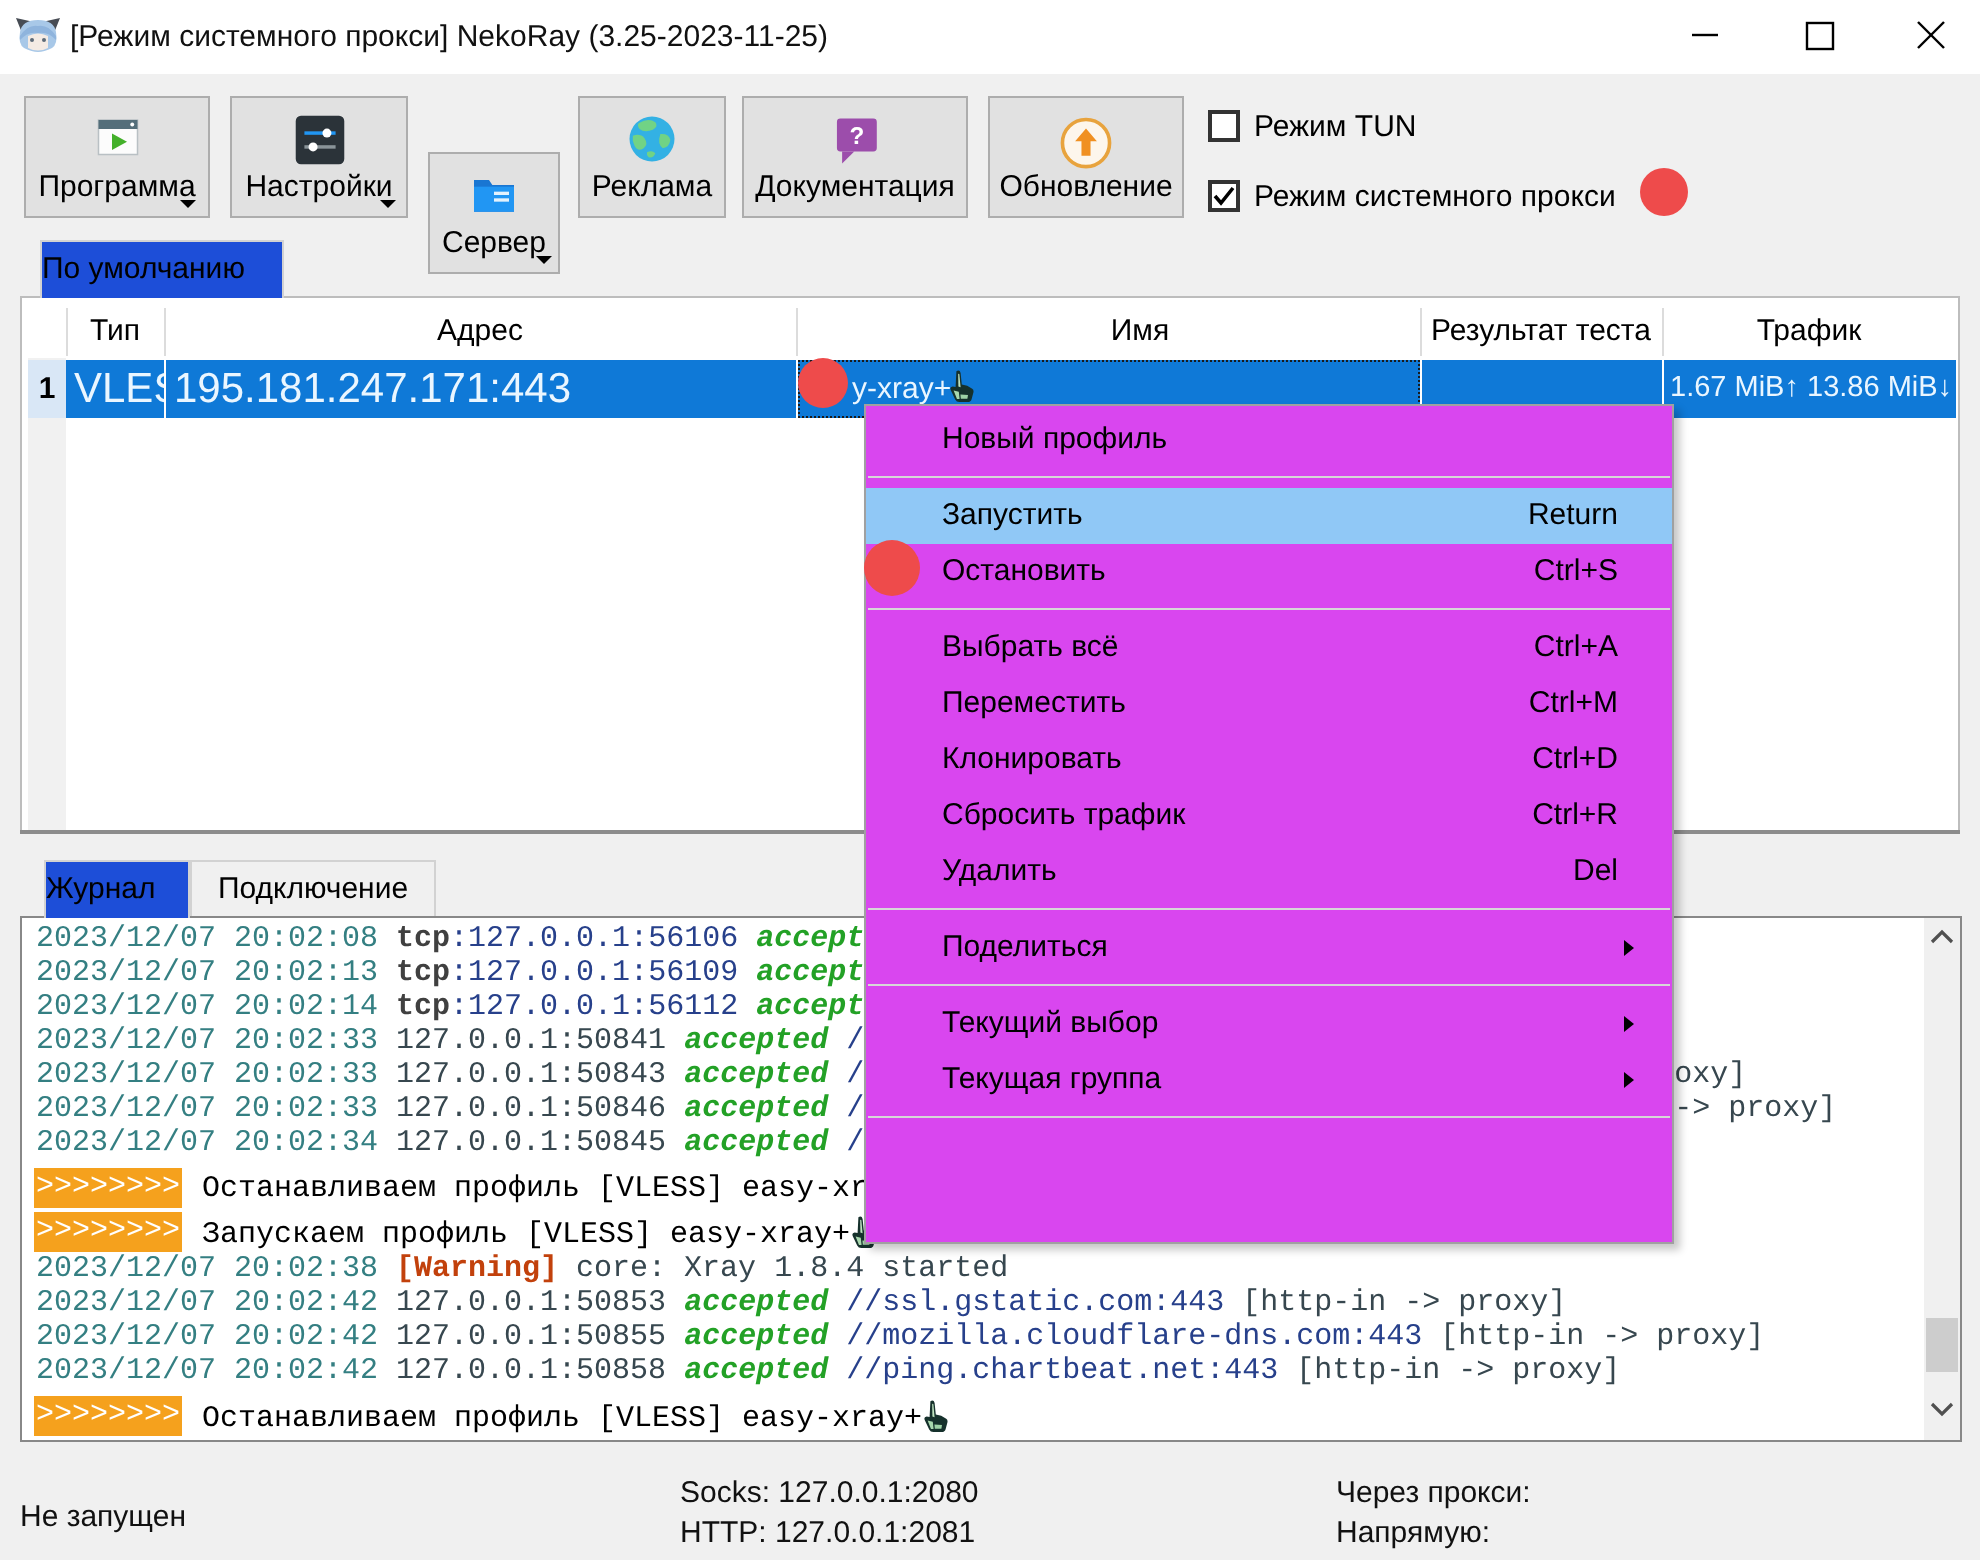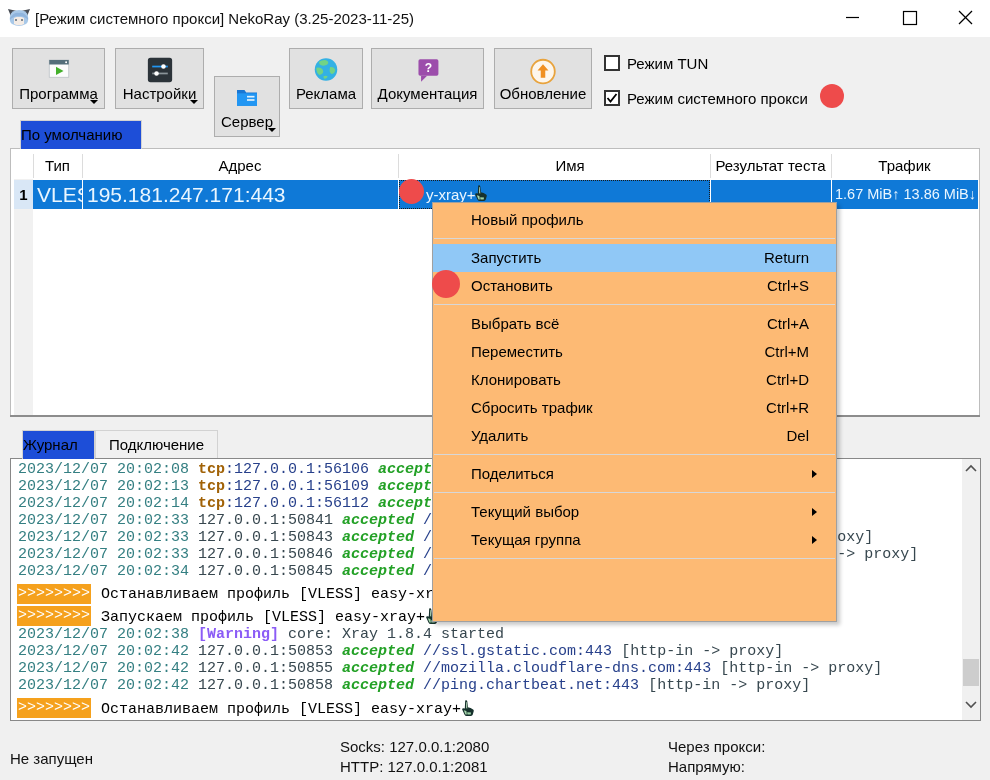--- a/index.html
+++ b/index.html
@@ -29,30 +29,30 @@
   .hsep { top:154px; width:1px; height:24px; background:#dcdcdc; }
   #rowhdr1 { left:14px; top:180px; width:19px; height:29px; background:#d9e7f6; font-weight:bold; font-size:15px; text-align:center; line-height:29px; }
   .rowcell { top:180px; height:29px; background:#0f79d7; color:#eaf6ff; font-size:21px; line-height:29px; white-space:nowrap; overflow:hidden; }
   
   #splitline { left:10px; top:415px; width:970px; height:2px; background:#8c8c8c; }
   
   #logpane { left:10px; top:458px; width:971px; height:263px; background:#fff; border:1px solid #888888; }
   .log { font-family:"Liberation Mono", monospace; font-size:15px; white-space:pre; line-height:17px; }
   .tl { color:#347f82; }
   .nv { color:#27408b; }
-  .nvb { color:#a16207; font-weight:bold;text-align:center; }
+  .nvb { color:#404040; font-weight:bold;text-align:center; }
   .gr { color:#23a126; font-weight:bold; font-style:italic; }
   .dk { color:#37474f; }
-  .wr { color:#8b5cf6; font-weight:bold; }
+  .wr { color:#c2410c; font-weight:bold; }
   .orange { position:absolute; left:17px; width:74px; height:20px; background:#f5a11d; color:#fff; font-family:"Liberation Mono", monospace; font-size:15px; line-height:20px; text-align:center; letter-spacing:0px; }
   
   #sbar { left:962px; top:459px; width:18px; height:261px; background:#f0f0f0; }
   #sthumb { left:963px; top:659px; width:16px; height:27px; background:#cdcdcd; }
   
-  #menu { left:432px; top:202px; width:405px; height:420px; background:#fdba74; border:1px solid #a0a0a0; box-shadow:3px 3px 4px rgba(0,0,0,0.22); z-index:50; }
+  #menu { left:432px; top:202px; width:405px; height:420px; background:#d946ef; border:1px solid #a0a0a0; box-shadow:3px 3px 4px rgba(0,0,0,0.22); z-index:50; }
   .mi { position:relative; height:28px; line-height:28px; font-size:15px; padding-left:38px; }
   .mi .sc { position:absolute; right:27px; top:0; }
   .msep { height:1px; background:#d7d7d7; margin:4px 1px 5px 1px; }
   .mi.hl { background:#90c8f6; }
   .arrow { position:absolute; right:19px; top:9.5px; width:0; height:0; border-top:4.5px solid transparent; border-bottom:4.5px solid transparent; border-left:5.5px solid #000; }
   
   .status { font-size:15px; color:#111; }
   
   .wc { stroke:#000; stroke-width:1.2; fill:none; }
 </style>

